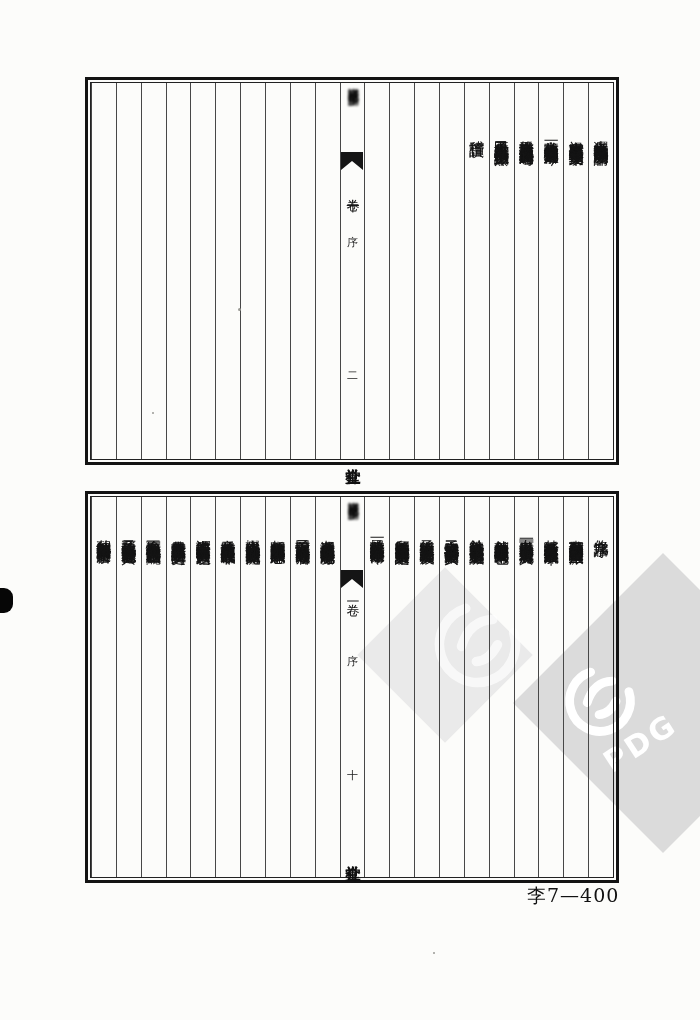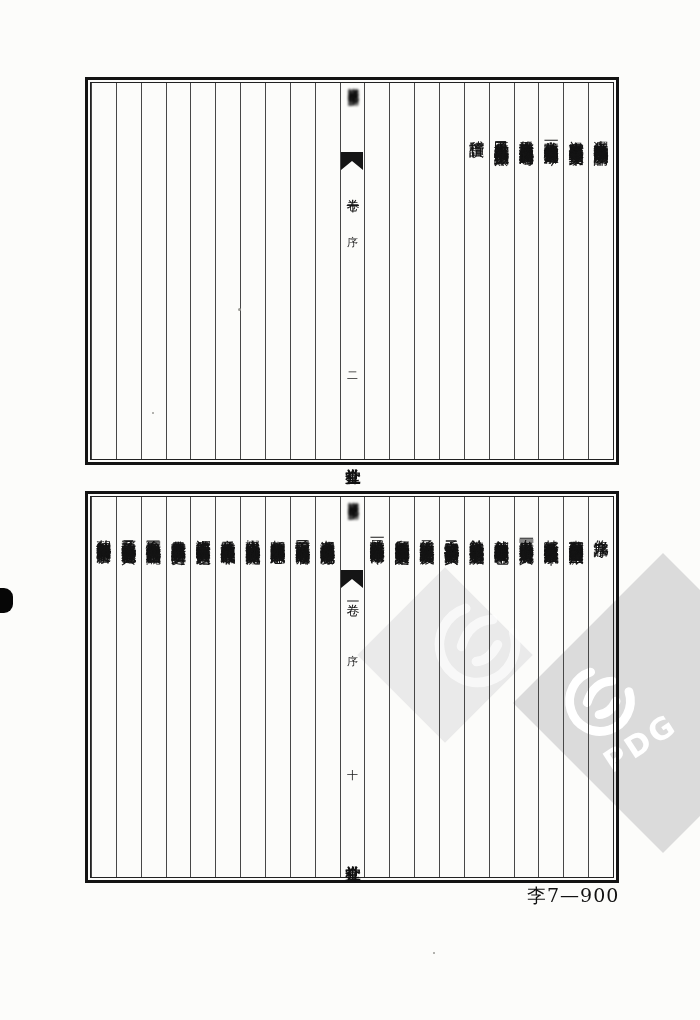--- a/index.html
+++ b/index.html
@@ -212,16 +212,16 @@
         <div class="vtext">悴不辭而厚齋伯小齋兄九京之憾可稍慰已我隴西</div>
       </div><div class="col">
         <div class="vtext">子孫凡尊祖敬宗收族者合一族之人皆能世修其德</div>
       </div><div class="col">
         <div class="vtext">伸追配於前迪將於後則予有厚望焉於是乎書</div>
       </div></div>
   </div>
 </div>
 
 <div class="edge-blob"></div>
-<div class="catalog">李7—900</div>
+<div class="catalog">李7—400</div>
 <div class="speck" style="left:238px;top:308px;width:3px;height:3px;"></div>
 <div class="speck" style="left:152px;top:412px;width:2px;height:2px;"></div>
 <div class="speck" style="left:433px;top:952px;width:2px;height:2px;"></div>
 
 </body></html>

